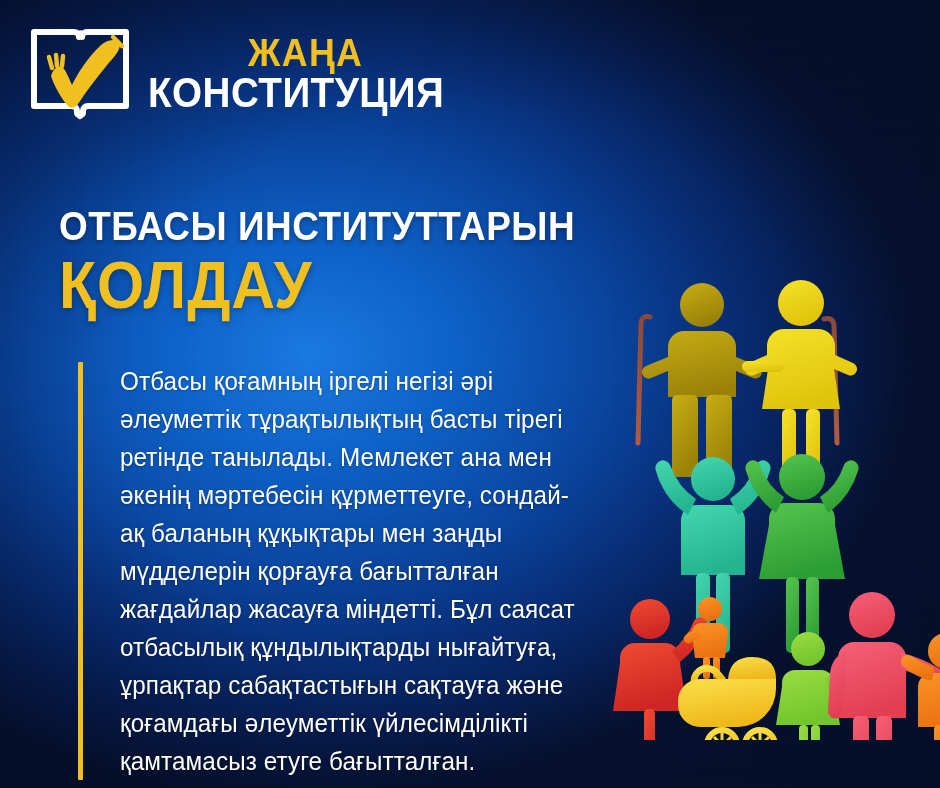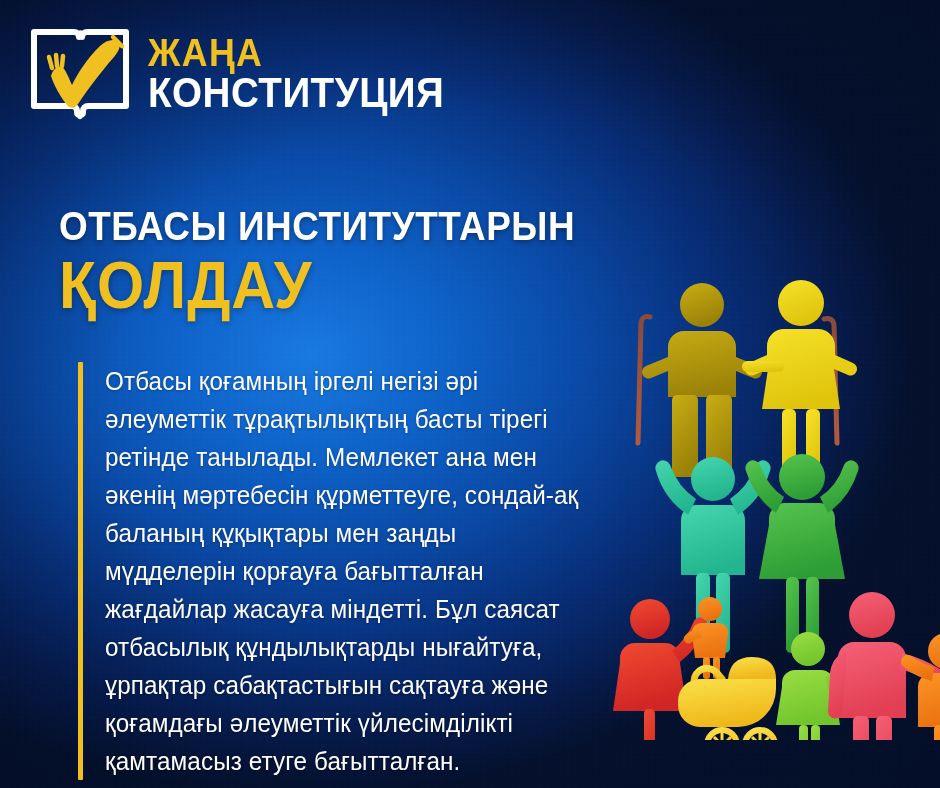--- a/index.html
+++ b/index.html
@@ -44,21 +44,21 @@
   
   .logo {
     position: absolute;
     left: 28px;
     top: 24px;
     display: flex;
     align-items: center;
     gap: 16px;
   }
   .logo-mark { width: 104px; height: 100px; display: block; }
-  .logo-text { display: flex; flex-direction: column; line-height: 0.92; }
+  .logo-text { display: flex; flex-direction: column; line-height: 0.92; align-items: center; }
   .logo-line1 {
     font-size: 38px;
     font-weight: 700;
     letter-spacing: 1.5px;
     color: #f0c020;
     font-family: "Liberation Sans Narrow", "Liberation Sans", sans-serif;
     transform: scaleX(0.94);
     transform-origin: left center;
   }
   .logo-line2 {
@@ -104,21 +104,21 @@
     text-shadow: 0 2px 7px rgba(0,0,0,0.32);
   }
 
   
   .body-block {
     position: absolute;
     left: 78px;
     top: 362px;
     width: 520px;
     display: flex;
-    gap: 22px;
+    gap: 37px;
   }
   .accent-bar {
     width: 5px;
     flex: 0 0 5px;
     background: #f0c020;
     border-radius: 1px;
     align-self: stretch;
   }
   .body-text {
     color: #ffffff;

